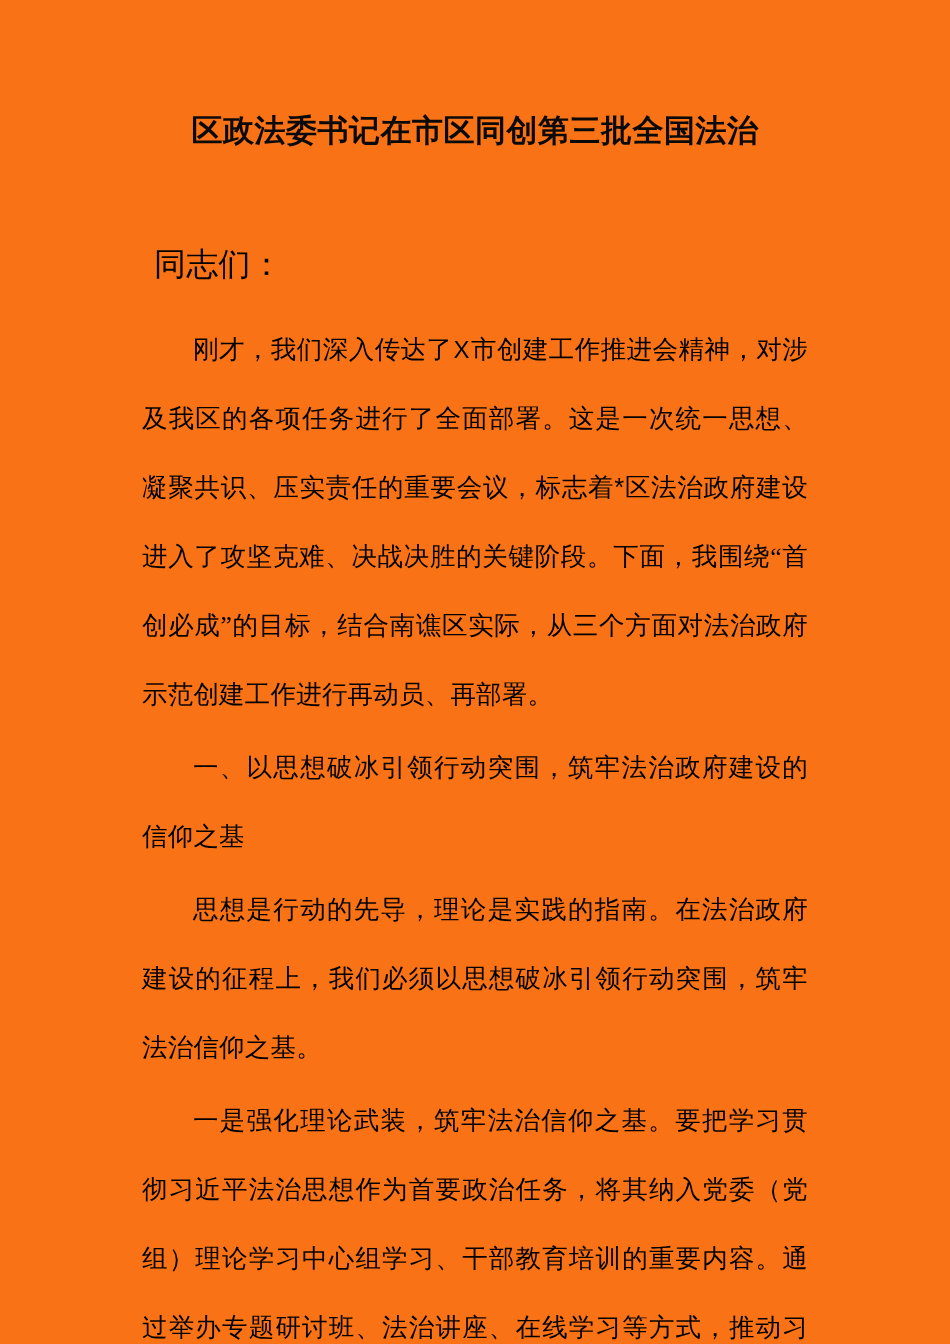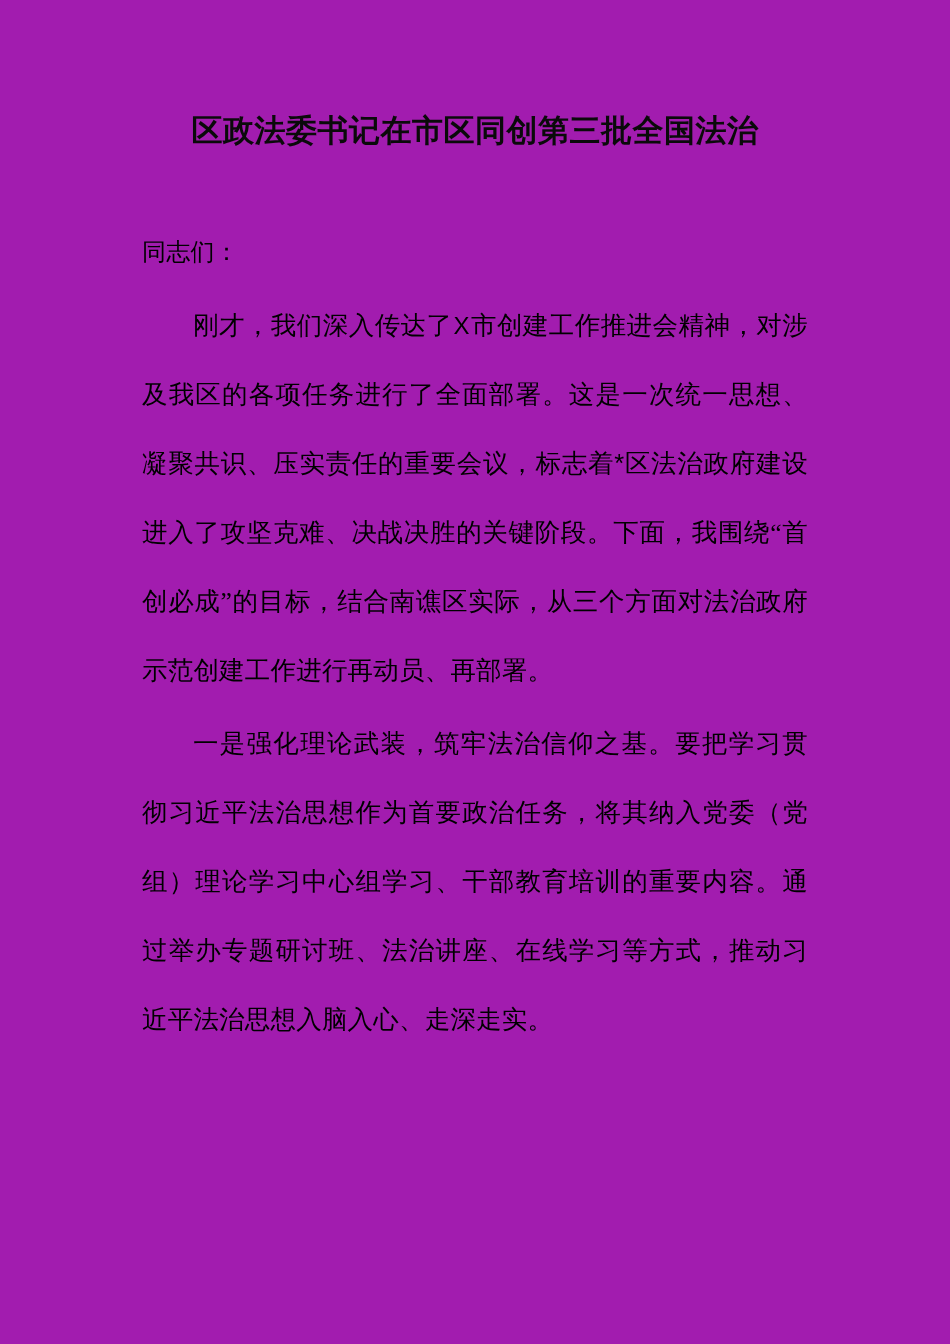--- a/index.html
+++ b/index.html
@@ -13,21 +13,21 @@
     font-family: "Liberation Serif", "DejaVu Serif", serif;
     color: #000000;
     -webkit-font-smoothing: antialiased;
     overflow: hidden;
   }
 
   .page {
     position: relative;
     width: 950px;
     height: 1344px;
-    background: #a21caf;
+    background: #f97316;
     box-sizing: border-box;
     padding: 0;
   }
 
   .doc-body {
     position: absolute;
     left: 138px;
     top: 0;
     width: 674px;
   }
@@ -44,23 +44,23 @@
     font-family: "Liberation Serif", "DejaVu Serif", serif;
     color: #0a0a0a;
   }
   .title-line {
     display: block;
     white-space: nowrap;
   }
 
   
   .salutation {
-    margin: 4px;
+    margin: 16px;
     padding-top: 58px;
-    font-size: 24px;
+    font-size: 32px;
     line-height: 69px;
     text-align: justify;
     text-justify: inter-ideograph;
     letter-spacing: 0.2px;
   }
 
   .para {
     margin: 4px;
     font-size: 25.5px;
     line-height: 69px;
@@ -93,18 +93,20 @@
   <div class="doc-body">
 
     <h1 class="doc-title">
       <span class="title-line">区政法委书记在市区同创第三批全国法治</span>
     </h1>
 
     <p class="salutation">同志们：</p>
 
     <p class="para">刚才，我们深入传达了<span class="latin">X</span>市创建工作推进会精神，对涉及我区的各项任务进行了全面部署。这是一次统一思想、凝聚共识、压实责任的重要会议，标志着<span class="mark">*</span>区法治政府建设进入了攻坚克难、决战决胜的关键阶段。下面，我围绕“首创必成”的目标，结合南谯区实际，从三个方面对法治政府示范创建工作进行再动员、再部署。</p>
 
+    <p class="para heading">一、以思想破冰引领行动突围，筑牢法治政府建设的信仰之基</p>
 
+    <p class="para">思想是行动的先导，理论是实践的指南。在法治政府建设的征程上，我们必须以思想破冰引领行动突围，筑牢法治信仰之基。</p>
 
     <p class="para">一是强化理论武装，筑牢法治信仰之基。要把学习贯彻习近平法治思想作为首要政治任务，将其纳入党委（党组）理论学习中心组学习、干部教育培训的重要内容。通过举办专题研讨班、法治讲座、在线学习等方式，推动习近平法治思想入脑入心、走深走实。</p>
 
   </div>
 </div>
 
 </body></html>

